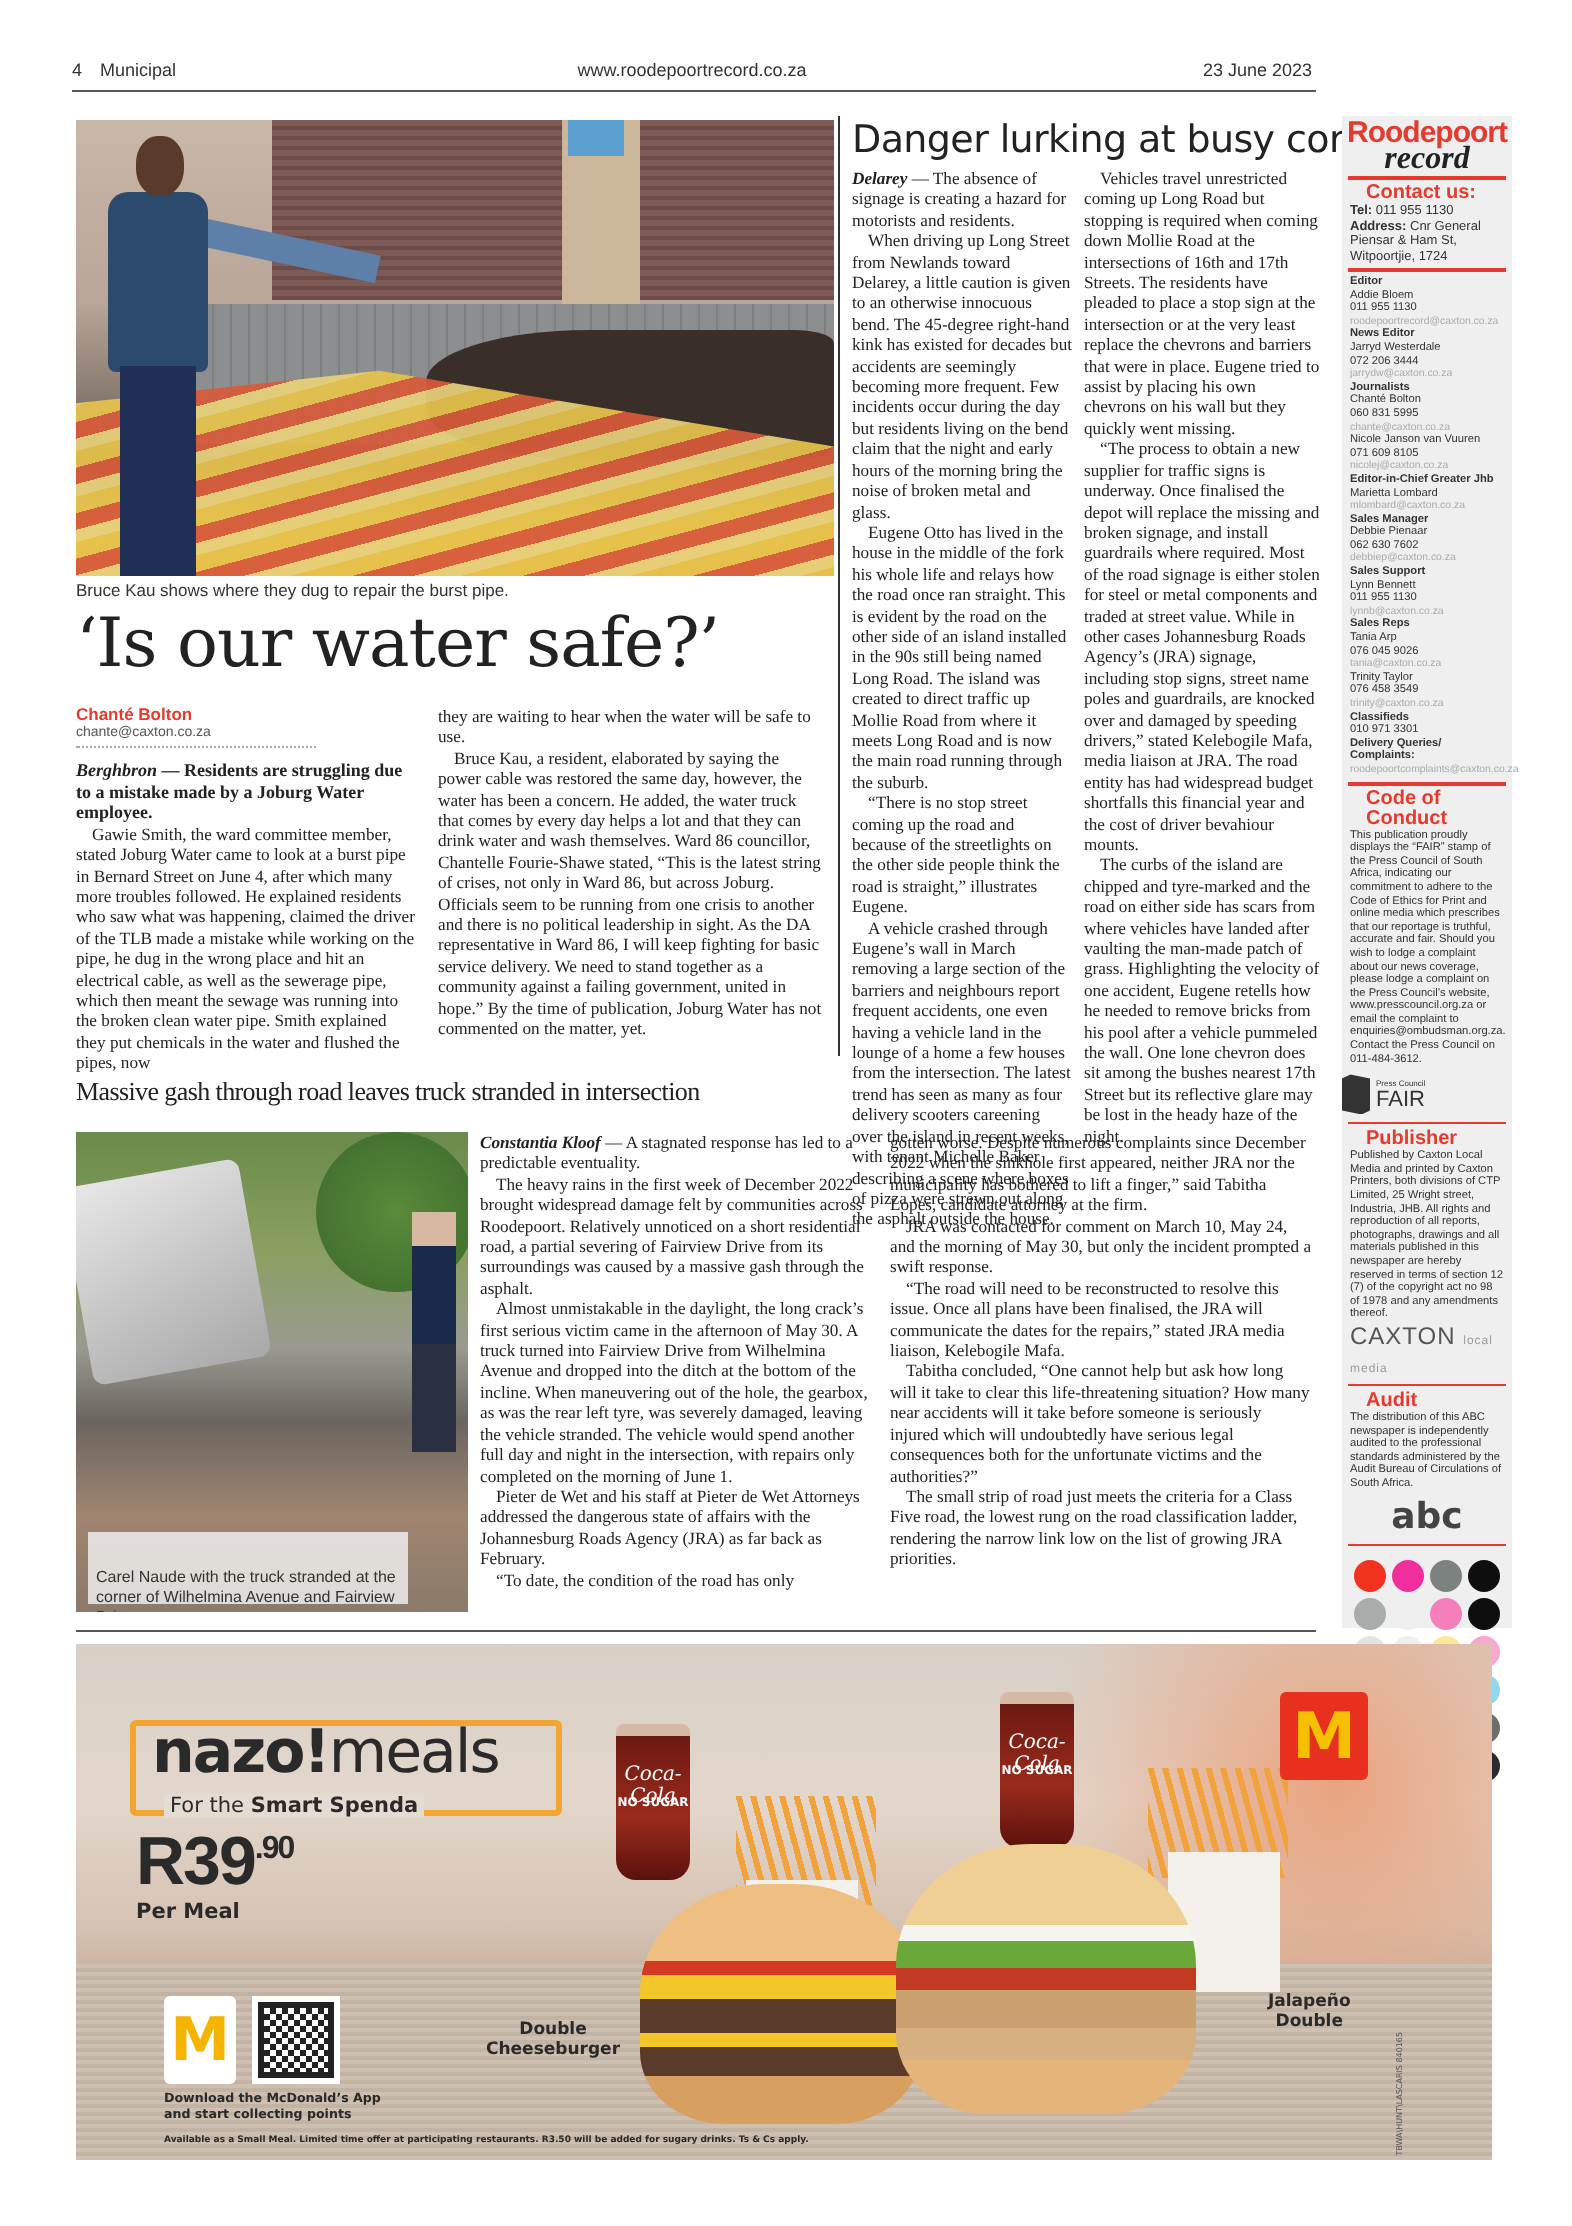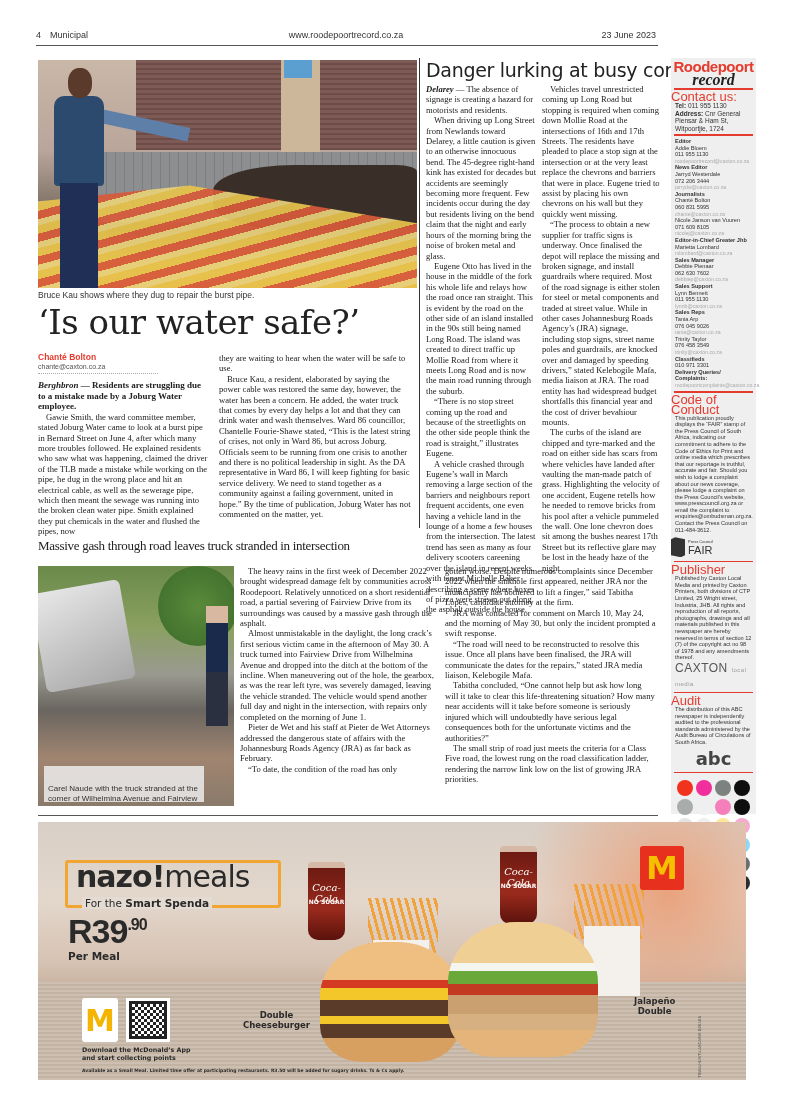--- a/index.html
+++ b/index.html
@@ -36,21 +36,21 @@
 .head3{position:absolute;left:38px;top:538px;font-family:Liberation Serif, serif;font-size:13px;color:#222;letter-spacing:-0.3px}
 .photo2{position:absolute;left:38px;top:566px;width:196px;height:240px;overflow:hidden;background:linear-gradient(180deg,#6a8a4a 0%,#8aa060 25%,#9a9a90 45%,#6a6560 60%,#a08570 80%,#8a7a6a 100%)}
 .photo2 .truck{position:absolute;left:0;top:20px;width:90px;height:100px;background:linear-gradient(160deg,#e8e8e8,#a8a8a8);border-radius:6px;transform:rotate(-10deg)}
 .photo2 .tree{position:absolute;left:120px;top:0;width:80px;height:80px;background:radial-gradient(circle,#5a8a3a,#3a6a2a);border-radius:50%}
 .photo2 .person{position:absolute;left:168px;top:40px;width:22px;height:120px;background:linear-gradient(180deg,#d8b8a0 0 14%,#1a2a4a 14% 55%,#2a3040 55%)}
 .photo2 .capbox{position:absolute;left:6px;top:200px;width:160px;height:36px;background:rgba(240,240,240,.82);font-family:"Liberation Sans",sans-serif;font-size:8px;color:#333;padding:18px 4px;line-height:10px}
 .sb{position:absolute;left:671px;top:58px;width:85px;height:756px;background:#efefef;font-family:"Liberation Sans",sans-serif;color:#333}
 .sb .logo1{font-family:"Liberation Sans",sans-serif;font-weight:bold;font-size:15px;color:#e53b2e;text-align:center;line-height:14px;padding-top:2px;letter-spacing:-0.5px}
 .sb .logo2{font-family:"Liberation Serif",serif;font-style:italic;font-weight:bold;font-size:16px;color:#222;text-align:center;line-height:12px}
 .sb .rr{border-top:2px solid #e53b2e;margin:2px 3px}
-.sb h4{font-size:13px;color:#e53b2e;font-weight:normal;padding:0 0;line-height:10px}
+.sb h4{font-size:10px;color:#e53b2e;font-weight:bold;padding:0 12px;line-height:10px}
 .sb .c{font-size:6.5px;line-height:7.5px;padding:0 4px}
 .sb .c b{font-weight:bold}
 .sb .lbl{font-size:5.6px;font-weight:bold;padding:0 4px;line-height:6.6px}
 .sb .val{font-size:5.6px;padding:0 4px;line-height:6.6px}
 .sb .mail{font-size:5.2px;padding:0 4px;line-height:6.6px;color:#aaa}
 .sb .sm{font-size:5.6px;padding:0 4px;line-height:6.6px}
 .sb .gr{border-top:1px solid #e53b2e;margin:3px 3px}
 .fair{display:flex;align-items:center;justify-content:flex-start;gap:3px;margin:4px 0}
 .fair .mk{width:14px;height:20px;background:#333;clip-path:polygon(30% 0,100% 10%,100% 90%,70% 100%,0 90%,0 10%)}
 .fair .tx{font-size:11px;color:#333}
@@ -143,20 +143,21 @@
 </div>
 
 <div class="head3">Massive gash through road leaves truck stranded in intersection</div>
 <div class="photo2">
   <div class="tree"></div>
   <div class="truck"></div>
   <div class="person"></div>
   <div class="capbox">Carel Naude with the truck stranded at the corner of Wilhelmina Avenue and Fairview Drive.</div>
 </div>
 <div class="col" style="left:240px;top:566px;width:195px;">
+  <p class="lead"><b><i>Constantia Kloof</i></b><span> — A stagnated response has led to a predictable eventuality.</span></p>
   <p>The heavy rains in the first week of December 2022 brought widespread damage felt by communities across Roodepoort. Relatively unnoticed on a short residential road, a partial severing of Fairview Drive from its surroundings was caused by a massive gash through the asphalt.</p>
   <p>Almost unmistakable in the daylight, the long crack’s first serious victim came in the afternoon of May 30. A truck turned into Fairview Drive from Wilhelmina Avenue and dropped into the ditch at the bottom of the incline. When maneuvering out of the hole, the gearbox, as was the rear left tyre, was severely damaged, leaving the vehicle stranded. The vehicle would spend another full day and night in the intersection, with repairs only completed on the morning of June 1.</p>
   <p>Pieter de Wet and his staff at Pieter de Wet Attorneys addressed the dangerous state of affairs with the Johannesburg Roads Agency (JRA) as far back as February.</p>
   <p>“To date, the condition of the road has only</p>
 </div>
 <div class="col" style="left:445px;top:566px;width:212px;">
   <p class="lead">gotten worse. Despite numerous complaints since December 2022 when the sinkhole first appeared, neither JRA nor the municipality has bothered to lift a finger,” said Tabitha Lopes, candidate attorney at the firm.</p>
   <p>JRA was contacted for comment on March 10, May 24, and the morning of May 30, but only the incident prompted a swift response.</p>
   <p>“The road will need to be reconstructed to resolve this issue. Once all plans have been finalised, the JRA will communicate the dates for the repairs,” stated JRA media liaison, Kelebogile Mafa.</p>
   <p>Tabitha concluded, “One cannot help but ask how long will it take to clear this life-threatening situation? How many near accidents will it take before someone is seriously injured which will undoubtedly have serious legal consequences both for the unfortunate victims and the authorities?”</p>

